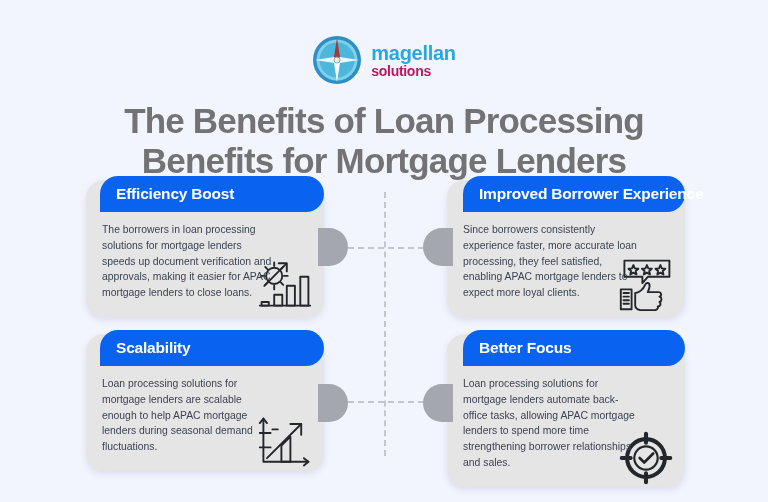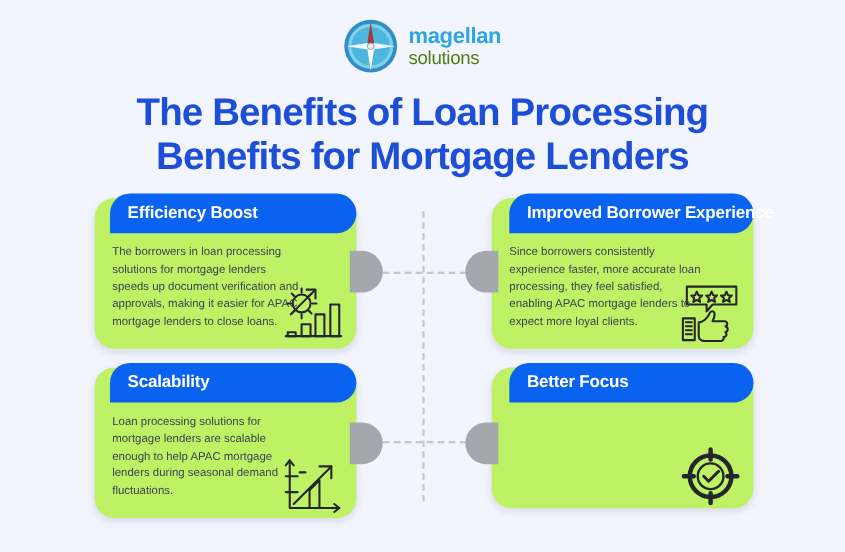--- a/index.html
+++ b/index.html
@@ -12,67 +12,67 @@
     overflow: hidden;
     position: relative;
   }
 
   
   .logo-bar {
     width: 100%;
     display: flex;
     justify-content: center;
     align-items: center;
-    padding-top: 17px;
+    padding-top: 35px;
   }
   .logo {
     display: flex;
     align-items: center;
     gap: 9px;
   }
   .logo-mark { width: 50px; height: 50px; display: block; }
   .logo-words { display: flex; flex-direction: column; line-height: 1.0; }
   .logo-word-top {
     font-size: 20px;
     font-weight: bold;
     color: #2ba6de;
     letter-spacing: -0.3px;
   }
   .logo-word-bottom {
-    font-size: 17px;
-    font-weight: normal;
-    color: #4d7c0f;
+    font-size: 14px;
+    font-weight: bold;
+    color: #be185d;
     letter-spacing: -0.3px;
     margin-top: 1px;
   }
 
   
   .title {
     text-align: center;
     margin-top: 16px;
     font-size: 35px;
     font-weight: bold;
     line-height: 1.14;
-    color: #1d4ed8;
+    color: #737373;
     letter-spacing: -0.8px;
     padding: 0 40px;
   }
 
   
   .grid {
     position: absolute;
     left: 0; top: 172px;
     width: 768px;
     height: 320px;
   }
 
   .card {
     position: absolute;
     width: 238px;
-    background: #bef264;
+    background: #e5e5e5;
     border-radius: 18px;
     box-shadow: 0 3px 7px rgba(60,70,110,0.13);
     overflow: visible;
   }
   .card-r1 { top: 8px; }
   .card-r2 { top: 162px; }
   .card-left  { left: 86px; }
   .card-right { left: 447px; }
 
   .card-head {
@@ -243,20 +243,21 @@
           <path d="M20 40 c4 0 9 -4 11 -9 c1 -3 5 -3 5 1 c0 3 -1 5 -2 7 h12 c3 0 4 4 1 5 c3 1 3 5 0 6 c2 2 1 5 -2 5 c1 2 -1 4 -3 4 h-16 c-3 0 -6 -2 -6 -5 z"></path>
         </g>
       </svg>
     </div>
   </div>
 
   <div class="card card-r2 card-right">
     <div class="knob knob-left"></div>
     <div class="card-head">Better Focus</div>
     <div class="card-body">
+      <div class="card-text">Loan processing solutions for mortgage lenders automate back-office tasks, allowing APAC mortgage lenders to spend more time strengthening borrower relationships and sales.</div>
       <svg class="card-icon" viewBox="0 0 64 60">
         <g fill="none" stroke="#23262b" stroke-linecap="round" stroke-linejoin="round">
           <circle cx="32" cy="30" r="21" stroke-width="4.5"></circle>
           <circle cx="32" cy="30" r="13" stroke-width="2.4"></circle>
           <path d="M32 3 v10 M32 47 v10 M5 30 h10 M49 30 h10" stroke-width="4.5"></path>
           <path d="M25 30 l5 5 l10 -10" stroke-width="3"></path>
         </g>
       </svg>
     </div>
   </div>

